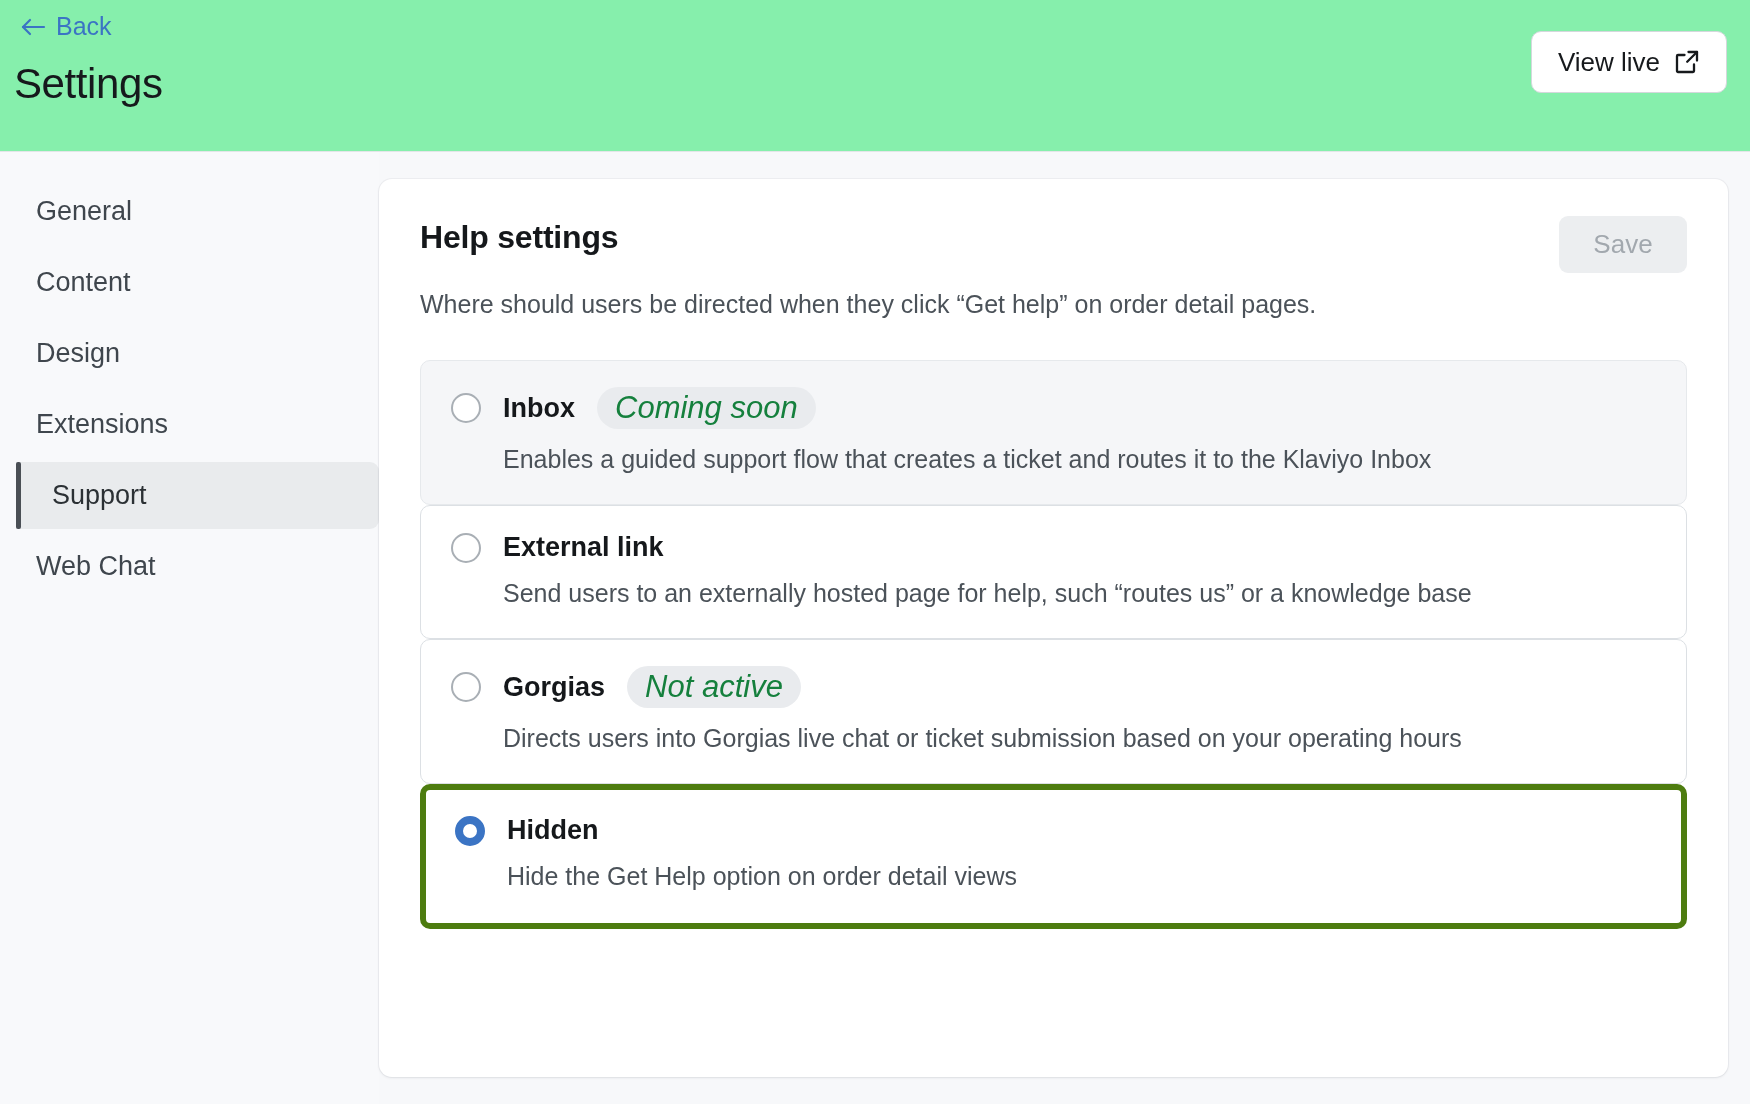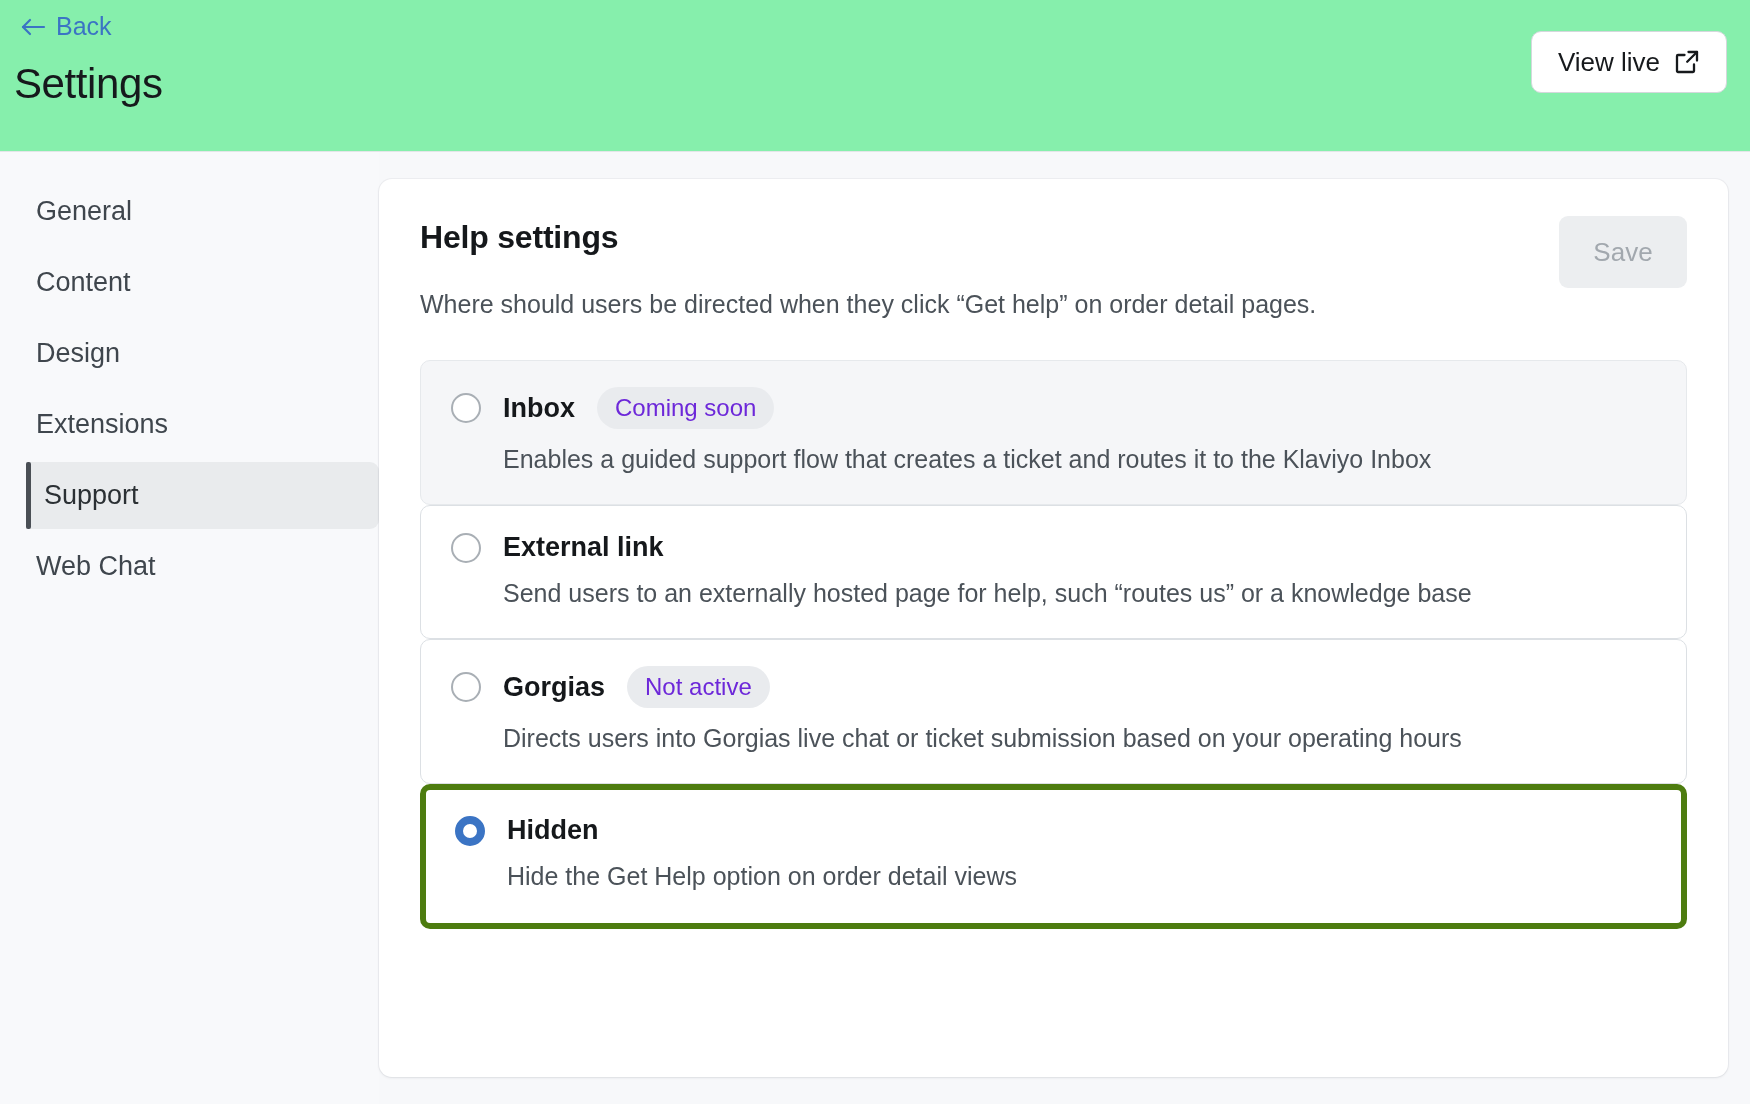--- a/index.html
+++ b/index.html
@@ -99,22 +99,21 @@
     padding-left: 36px;
     font-size: 27px;
     color: #3F464D;
     cursor: pointer;
     border-radius: 0 9px 9px 0;
     margin-bottom: 4px;
   }
   .nav-item.active {
     background: #E9EBED;
     color: #2B3034;
-    margin-left: 26px;
-    padding-left: 18px;
+    margin-left: 16px;
   }
   .nav-item.active::before {
     content: "";
     position: absolute;
     left: 0;
     top: 0;
     bottom: 0;
     width: 5px;
     background: #4A4F55;
     border-radius: 2px;
@@ -148,21 +147,21 @@
     margin-top: 32px;
     font-size: 25px;
     color: #4B5259;
     line-height: 1.28;
   }
   .save-btn {
     position: absolute;
     right: 0;
     top: -3px;
     width: 128px;
-    height: 72px;
+    height: 57px;
     border: none;
     border-radius: 9px;
     background: #ECEEF0;
     color: #A2A8AE;
     font-family: inherit;
     font-size: 26px;
     cursor: default;
   }
 
   
@@ -212,23 +211,24 @@
     color: #15181B;
   }
 
   .pill {
     display: inline-flex;
     align-items: center;
     height: 42px;
     padding: 0 18px;
     border-radius: 21px;
     background: #E9EBEE;
-    color: #6d28d9;
-    font-size: 24px;
+    color: #15803d;
+    font-size: 31px;
     white-space: nowrap;
+    font-style: italic;
   }
 
   .opt-desc {
     margin-top: 11px;
     margin-left: 52px;
     font-size: 25px;
     color: #4B5259;
     line-height: 1.52;
     max-width: 1020px;
   }

